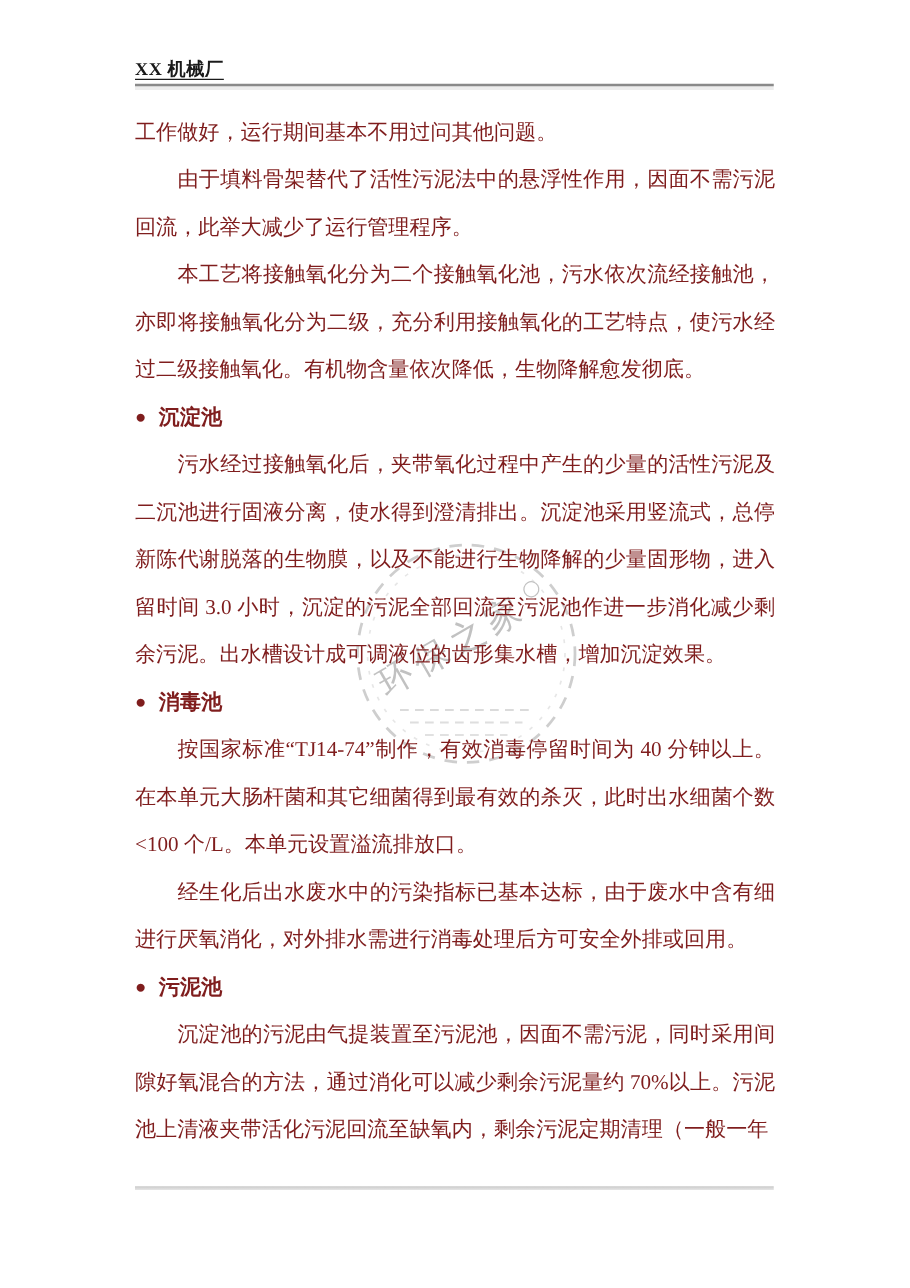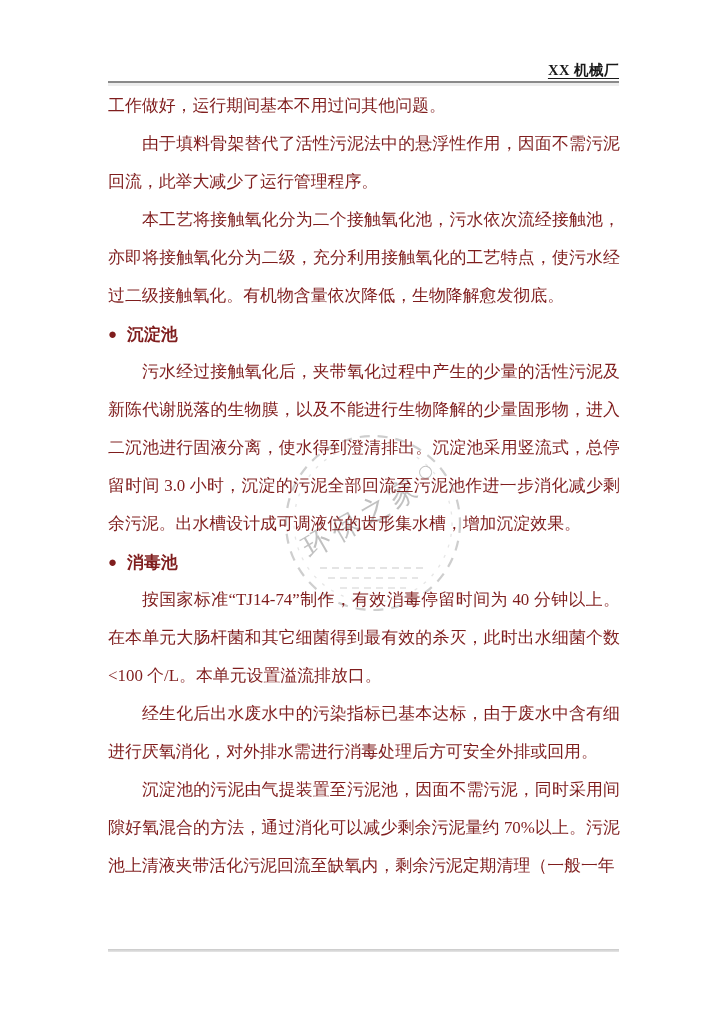--- a/index.html
+++ b/index.html
@@ -12,26 +12,25 @@
     width: 728px;
     height: 1030px;
     background: #ffffff;
     overflow: hidden;
   }
 
   
   .header {
     position: absolute;
     left: 108px;
-    top: 60px;
+    top: 46px;
     width: 511px;
     height: 21px;
     border-bottom: 2px solid #8a8a8a;
     box-shadow: 0 3px 0 rgba(0,0,0,0.07);
-    text-align: right;
   }
   .header-title {
     font-size: 14.5px;
     font-weight: bold;
     color: #1a1a1a;
     line-height: 20px;
     text-decoration: underline;
     text-underline-offset: 3px;
     letter-spacing: 0.5px;
   }
@@ -131,30 +130,31 @@
 
   <div class="doc-body" id="doc-body">
       <div class="line">工作做好，运行期间基本不用过问其他问题。</div>
       <div class="line indent full">由于填料骨架替代了活性污泥法中的悬浮性作用，因面不需污泥</div>
       <div class="line">回流，此举大减少了运行管理程序。</div>
       <div class="line indent full">本工艺将接触氧化分为二个接触氧化池，污水依次流经接触池，</div>
       <div class="line full">亦即将接触氧化分为二级，充分利用接触氧化的工艺特点，使污水经</div>
       <div class="line">过二级接触氧化。有机物含量依次降低，生物降解愈发彻底。</div>
       <div class="line heading"><span class="bullet">●</span><span>沉淀池</span></div>
       <div class="line indent full">污水经过接触氧化后，夹带氧化过程中产生的少量的活性污泥及</div>
+      <div class="line full">二沉池进行固液分离，使水得到澄清排出。沉淀池采用竖流式，总停</div>
       <div class="line full">新陈代谢脱落的生物膜，以及不能进行生物降解的少量固形物，进入</div>
-      <div class="line full">二沉池进行固液分离，使水得到澄清排出。沉淀池采用竖流式，总停</div>
       <div class="line full">留时间 3.0 小时，沉淀的污泥全部回流至污泥池作进一步消化减少剩</div>
       <div class="line">余污泥。出水槽设计成可调液位的齿形集水槽，增加沉淀效果。</div>
       <div class="line heading"><span class="bullet">●</span><span>消毒池</span></div>
       <div class="line indent full">按国家标准“TJ14-74”制作，有效消毒停留时间为 40 分钟以上。</div>
       <div class="line full">在本单元大肠杆菌和其它细菌得到最有效的杀灭，此时出水细菌个数</div>
       <div class="line">&lt;100 个/L。本单元设置溢流排放口。</div>
       <div class="line indent full">经生化后出水废水中的污染指标已基本达标，由于废水中含有细</div>
       <div class="line">进行厌氧消化，对外排水需进行消毒处理后方可安全外排或回用。</div>
+      <div class="line heading"><span class="bullet">●</span><span>污泥池</span></div>
       <div class="line indent full">沉淀池的污泥由气提装置至污泥池，因面不需污泥，同时采用间</div>
       <div class="line full">隙好氧混合的方法，通过消化可以减少剩余污泥量约 70%以上。污泥</div>
       <div class="line">池上清液夹带活化污泥回流至缺氧内，剩余污泥定期清理（一般一年</div>
     </div>
 
   <div class="footer-divider"></div>
 
 </div>
 
 </body></html>

